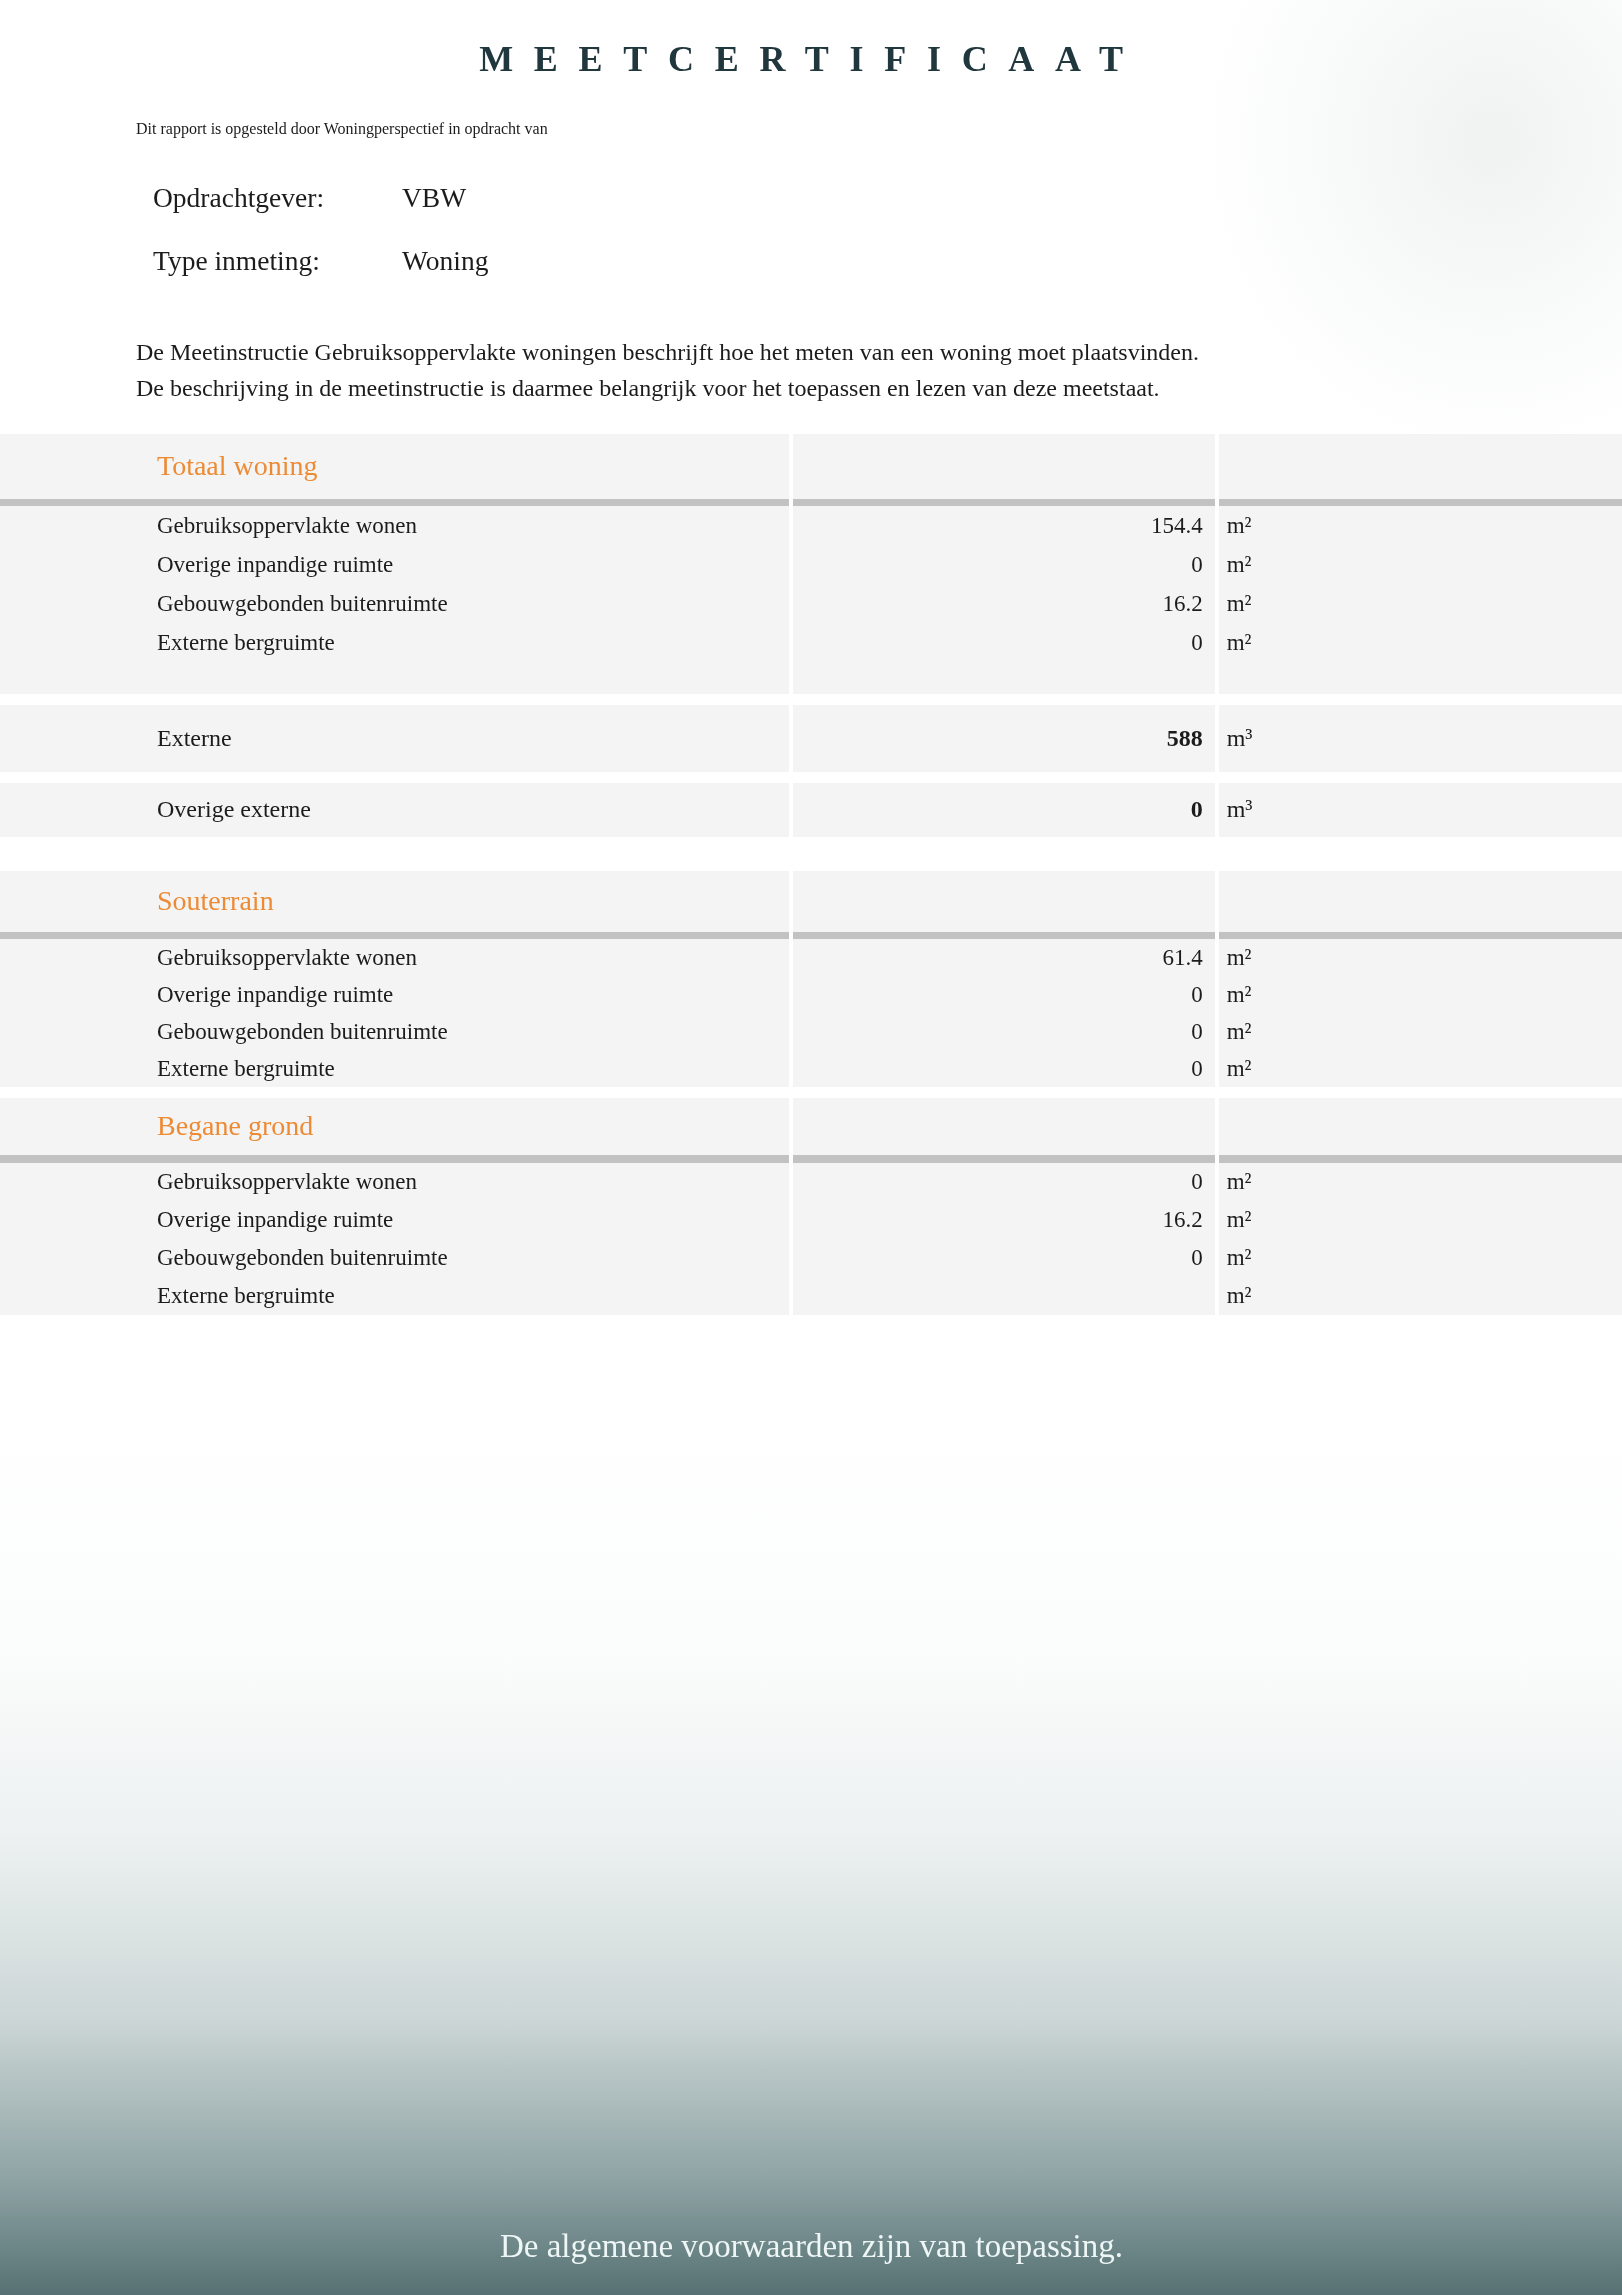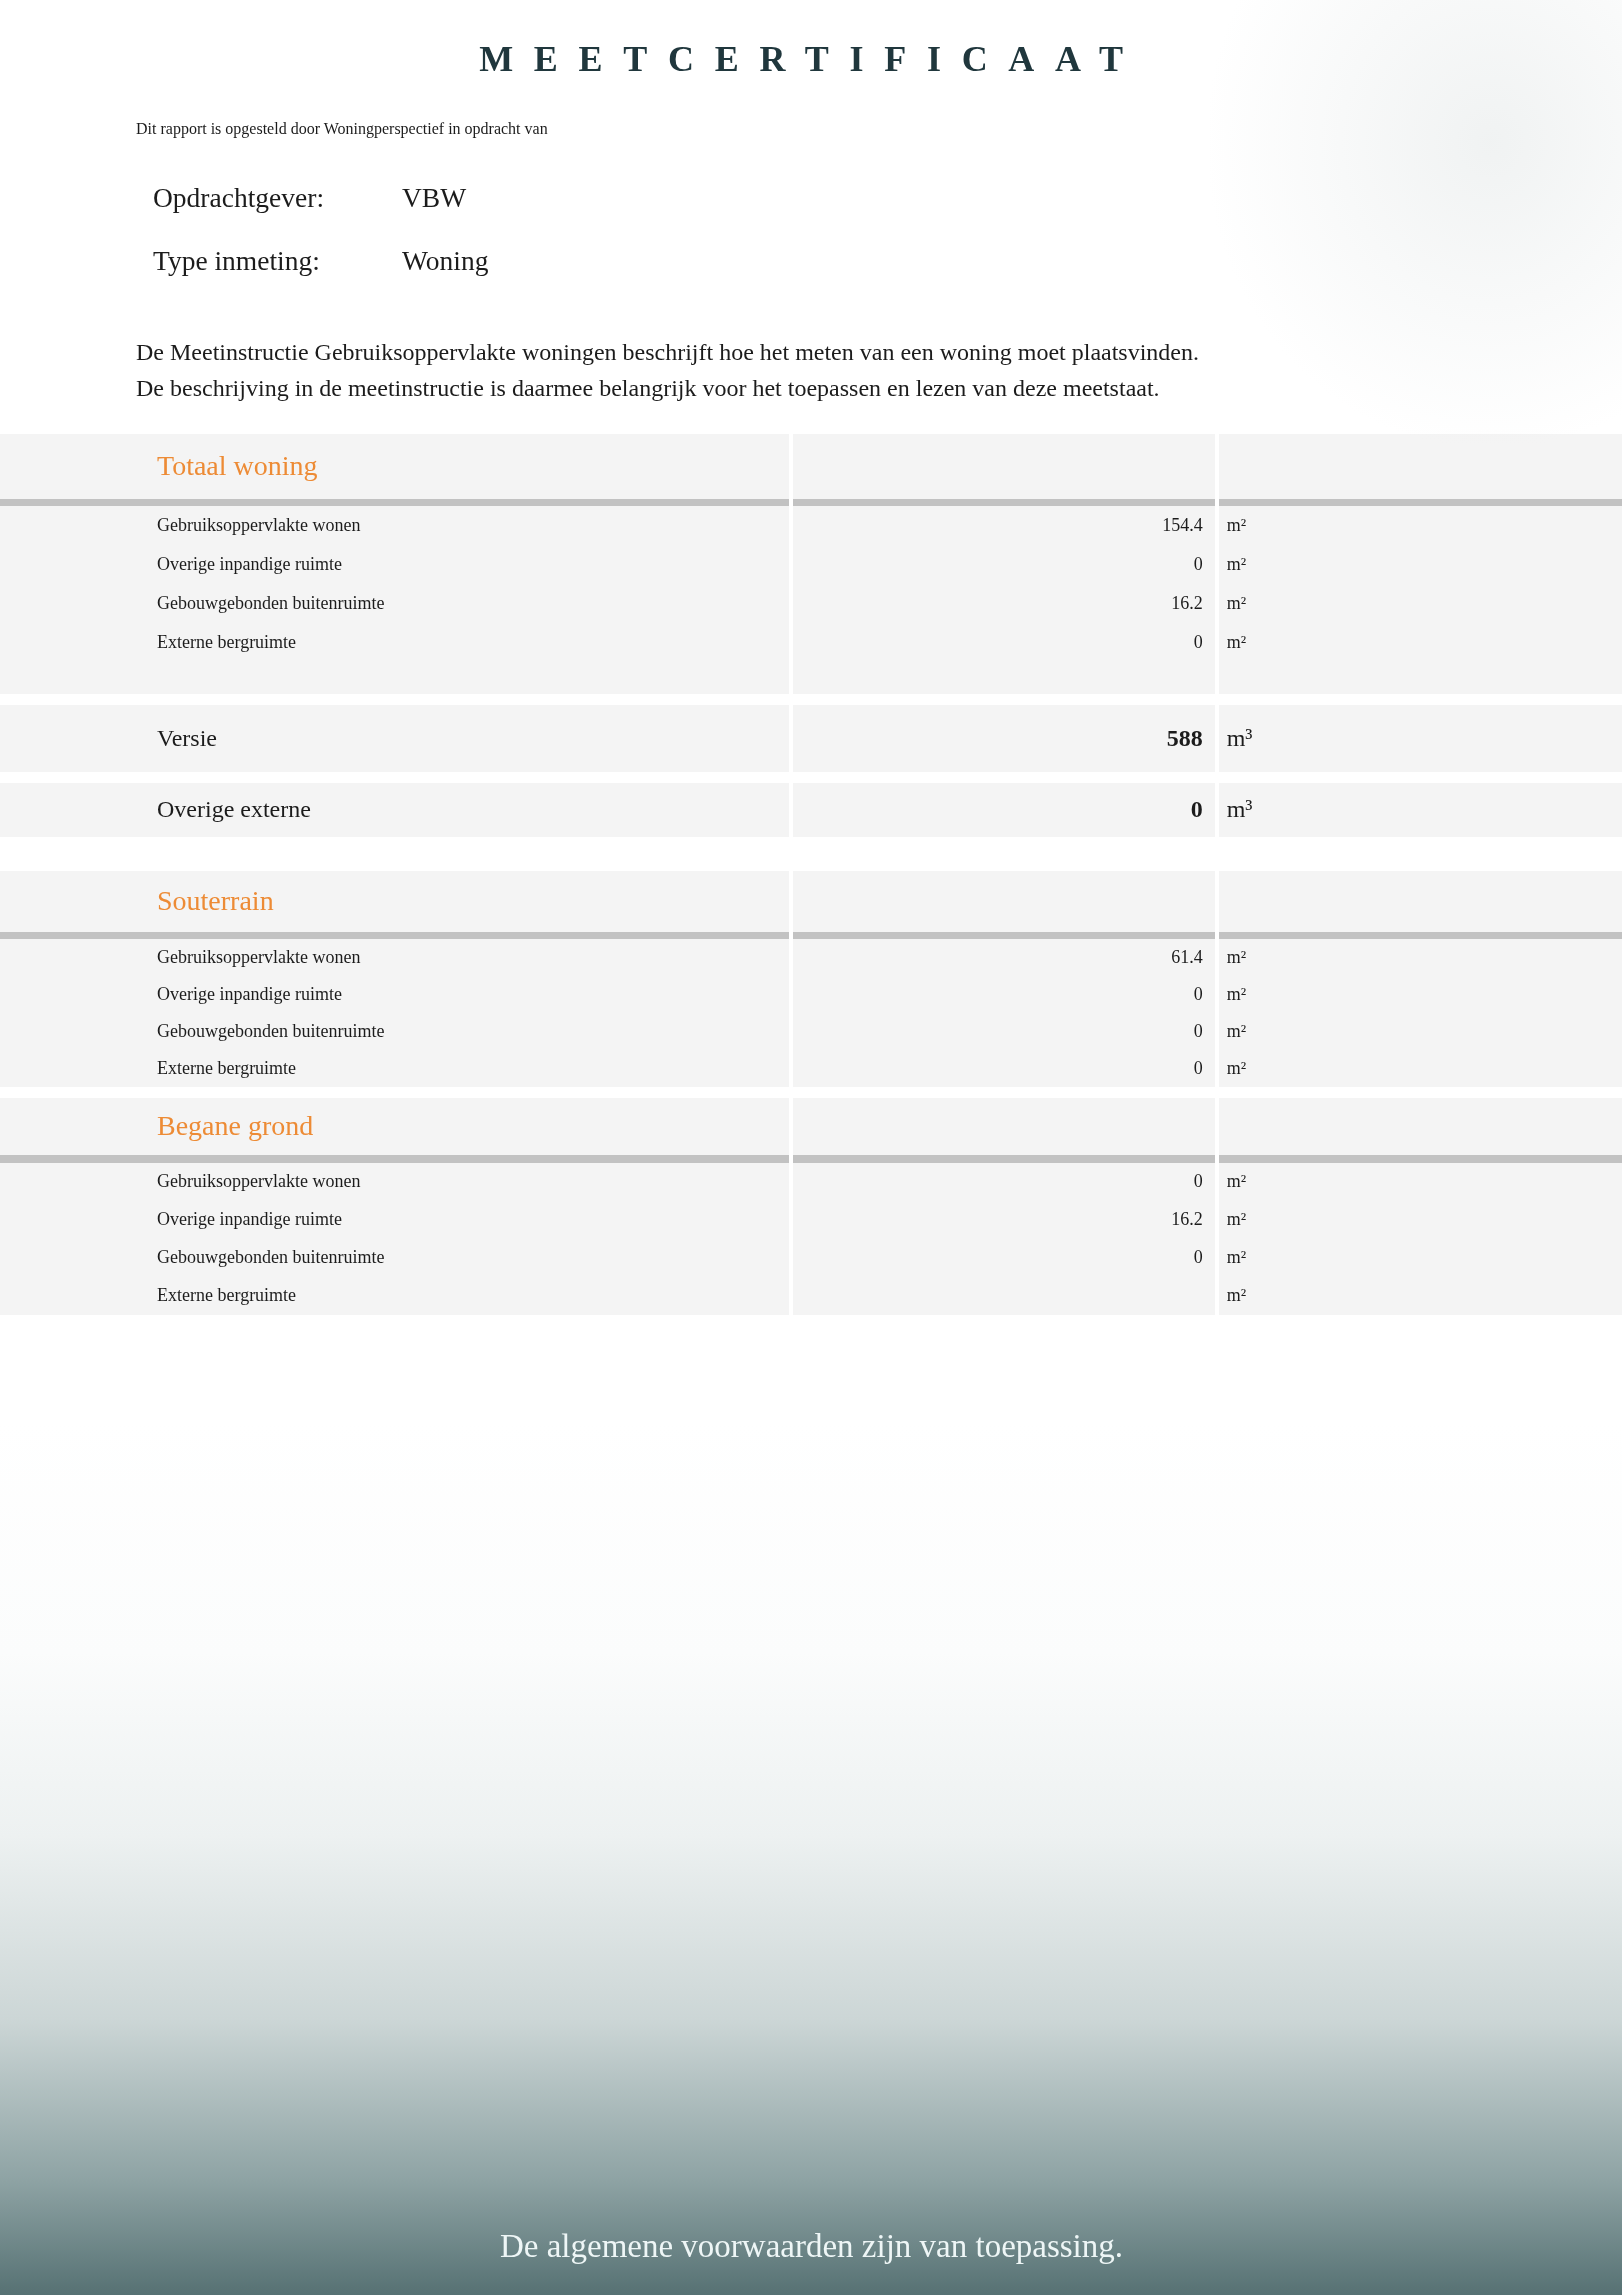--- a/index.html
+++ b/index.html
@@ -53,21 +53,21 @@
   .band.divider .c{background:#c2c2c2;}
   .band.divider{height:7.7px;}
   .header-band{height:65px;}
   .header-band .c{display:flex;align-items:center;}
   .section-title{
     padding-left:157px;
     font-size:28px;
     color:#ed8b35;
   }
   .rows-band .c{display:flex;flex-direction:column;}
-  .line{height:39px;display:flex;align-items:center;font-size:18px;}
+  .line{height:39px;display:flex;align-items:center;font-size:23px;}
   .line.h49{height:37px;}
   .line.h50{height:38px;}
   .labels .line{padding-left:157px;}
   .values .line{justify-content:flex-end;padding-right:12.2px;}
   .units .line{padding-left:7.7px;}
   .pad-bottom{height:32px;}
   .vol-band .c{display:flex;align-items:center;font-size:24px;}
   .vol-band.first{height:67px;margin-top:10.7px;}
   .vol-band.second{height:54px;margin-top:10.7px;}
   .vol-band .lbl{padding-left:157px;}
@@ -138,21 +138,21 @@
     <div class="c units">
       <div class="line">m²</div>
       <div class="line">m²</div>
       <div class="line">m²</div>
       <div class="line">m²</div>
       <div class="pad-bottom"></div>
     </div>
   </div>
 
   <div class="band vol-band first">
-    <div class="c lbl">Versie</div>
+    <div class="c lbl">Externe</div>
     <div class="c val">588</div>
     <div class="c unt">m³</div>
   </div>
 
   <div class="band vol-band second">
     <div class="c lbl">Overige externe</div>
     <div class="c val">0</div>
     <div class="c unt">m³</div>
   </div>
 

